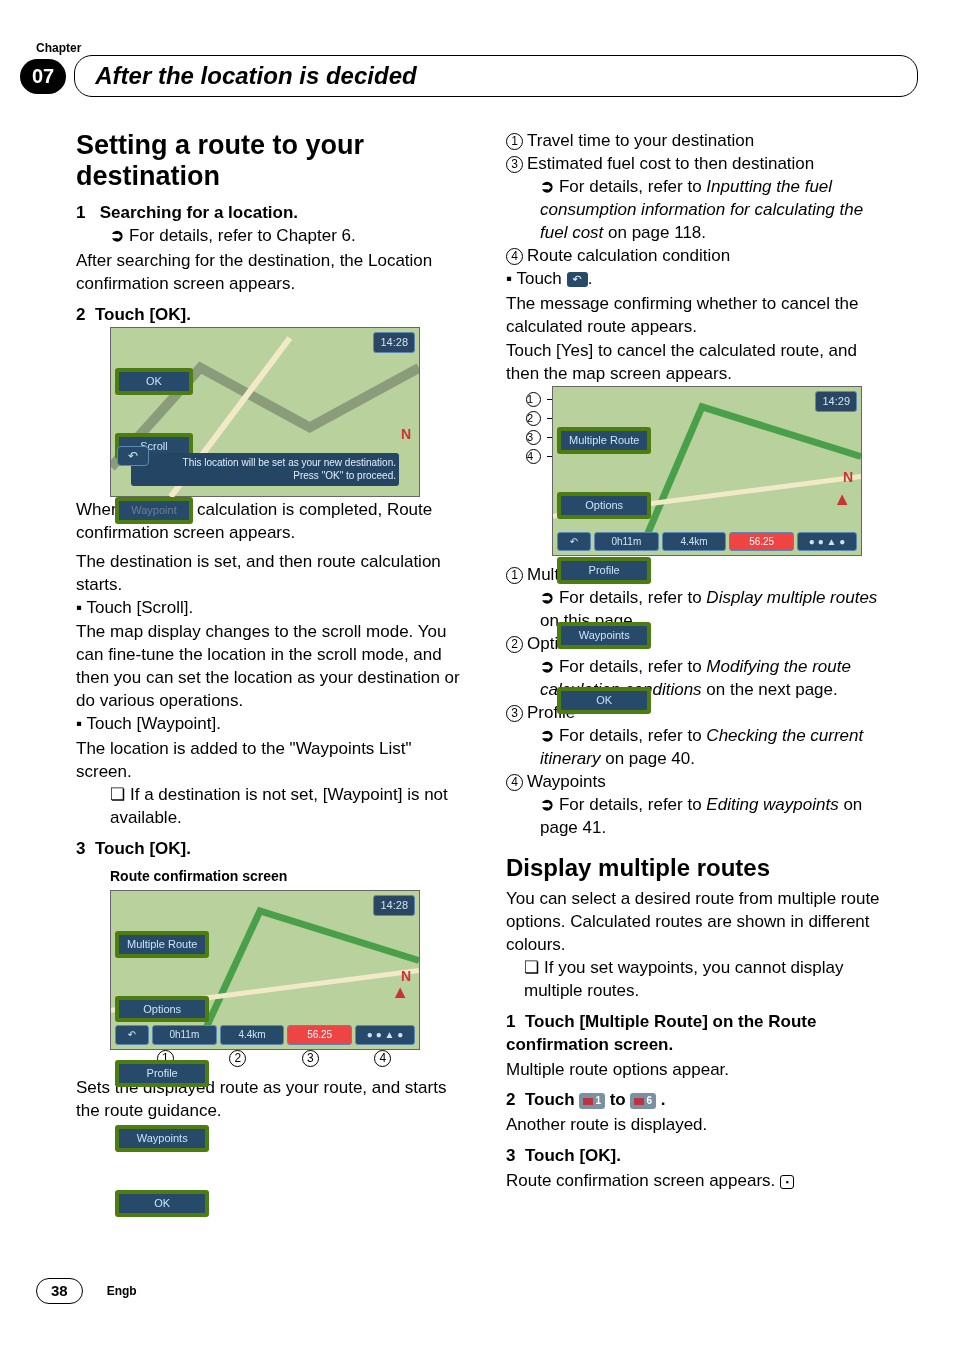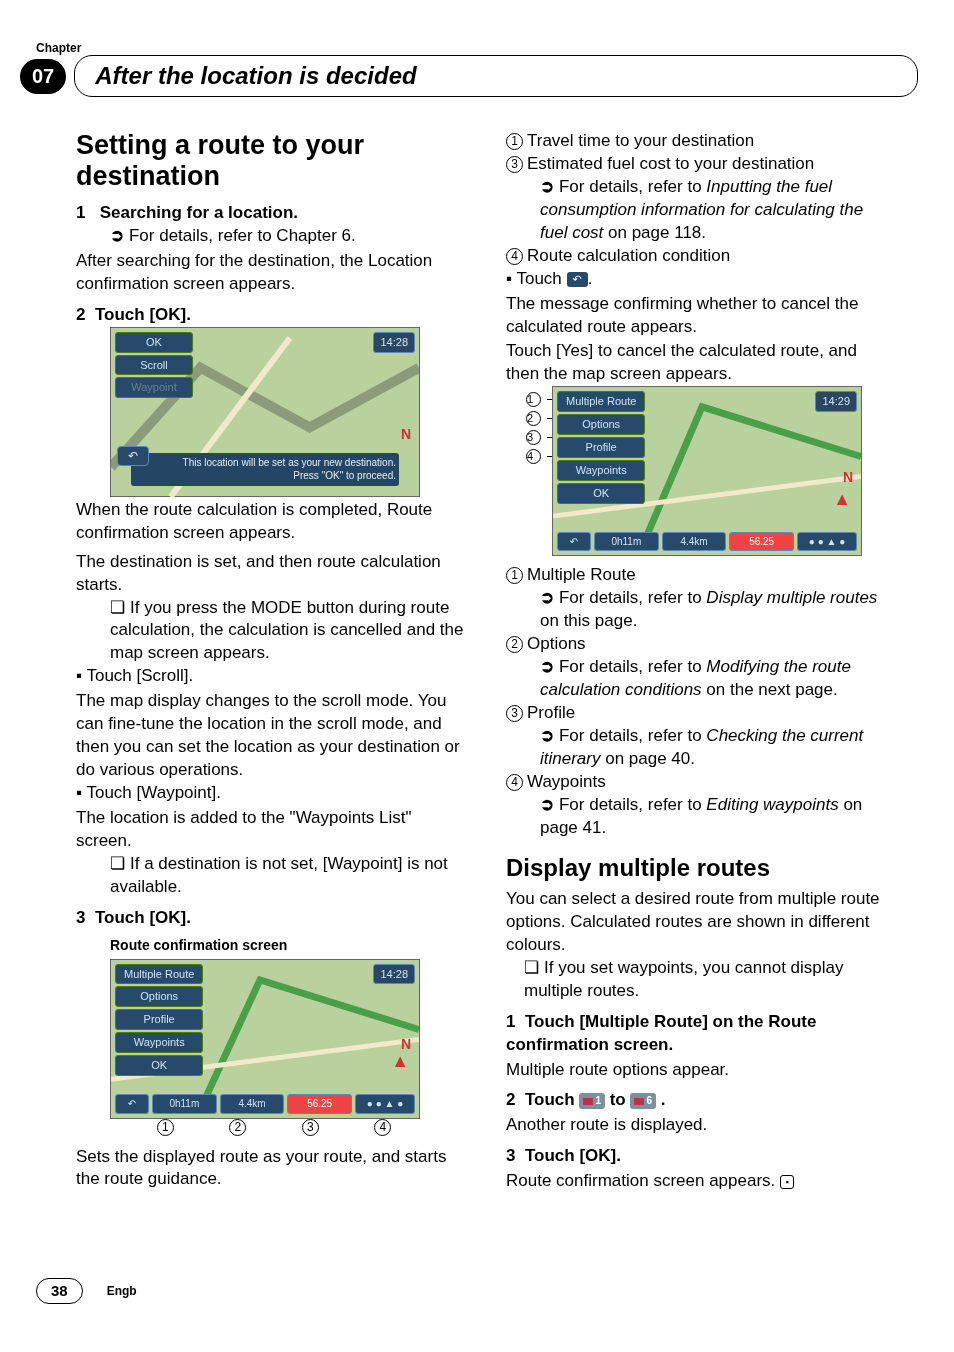--- a/index.html
+++ b/index.html
@@ -86,26 +86,27 @@
   .route-map { height: 160px; }
   .route-map2 { height: 170px; }
   .map-btns {
     position: absolute;
     left: 4px; top: 4px;
     display: flex; flex-direction: column; gap: 2px;
   }
   .map-btn {
     background: #274a6b;
     color: #cbe3f6;
-    border: 1px solid #4d7c0f;
+    border: 4px solid #4d7c0f;
     border-radius: 3px;
     font-size: 11px;
     padding: 2px 8px;
     min-width: 78px;
     text-align: center;
+    margin-top: 36px;
   }
   .map-btn.dis { color: #6a7f93; }
   .map-time {
     position: absolute; right: 4px; top: 4px;
     background: #2a4663; color: #cfe3f4; border: 1px solid #5b89b3;
     font-size: 11px; padding: 2px 6px; border-radius: 3px;
   }
   .map-banner {
     position: absolute; left: 20px; right: 20px; bottom: 10px;
     background: #244664; color: #e0eefa; font-size: 10px; text-align: right;
@@ -205,23 +206,20 @@
       <div class="compass">N</div>
       <div class="map-banner">
         <div>This location will be set as your new destination.</div>
         <div>Press "OK" to proceed.</div>
       </div>
       <div class="back-btn" style="bottom:30px;">↶</div>
     </div>
 
     <p class="para">When the route calculation is completed, Route confirmation screen appears.</p>
     <p class="para" style="margin-top:6px;">The destination is set, and then route calculation starts.</p>
-    <p class="indent note-icon">
-      <span>If you press the </span><b>MODE</b><span> button during route calculation, the calculation is cancelled and the map screen appears.</span>
-    </p>
     <p class="square-icon">
       <span>Touch [</span><b>Scroll</b><span>].</span>
     </p>
     <p class="para">The map display changes to the scroll mode. You can fine-tune the location in the scroll mode, and then you can set the location as your destination or do various operations.</p>
     <p class="square-icon">
       <span>Touch [</span><b>Waypoint</b><span>].</span>
     </p>
     <p class="para">
       <span>The location is added to the "</span><b>Waypoints List</b><span>" screen.</span>
     </p>
@@ -262,21 +260,21 @@
       <span class="circled">2</span>
       <span class="circled">3</span>
       <span class="circled">4</span>
     </div>
 
     <p class="para" style="margin-top:10px;">Sets the displayed route as your route, and starts the route guidance.</p>
   </div>
 
   <div class="col">
     <p><span class="circled">1</span><span>Travel time to your destination</span></p>
-    <p><span class="circled">3</span><span>Estimated fuel cost to your destination</span></p>
+    <p><span class="circled">3</span><span>Estimated fuel cost to then destination</span></p>
     <p class="indent arrow-icon">
       <span>For details, refer to </span><span class="ref">Inputting the fuel consumption information for calculating the fuel cost</span><span> on page 118.</span>
     </p>
     <p><span class="circled">4</span><span>Route calculation condition</span></p>
 
     <p class="square-icon">
       <span>Touch </span><span class="inline-back-icon">↶</span><span>.</span>
     </p>
     <p class="para">The message confirming whether to cancel the calculated route appears.</p>
     <p class="para">

